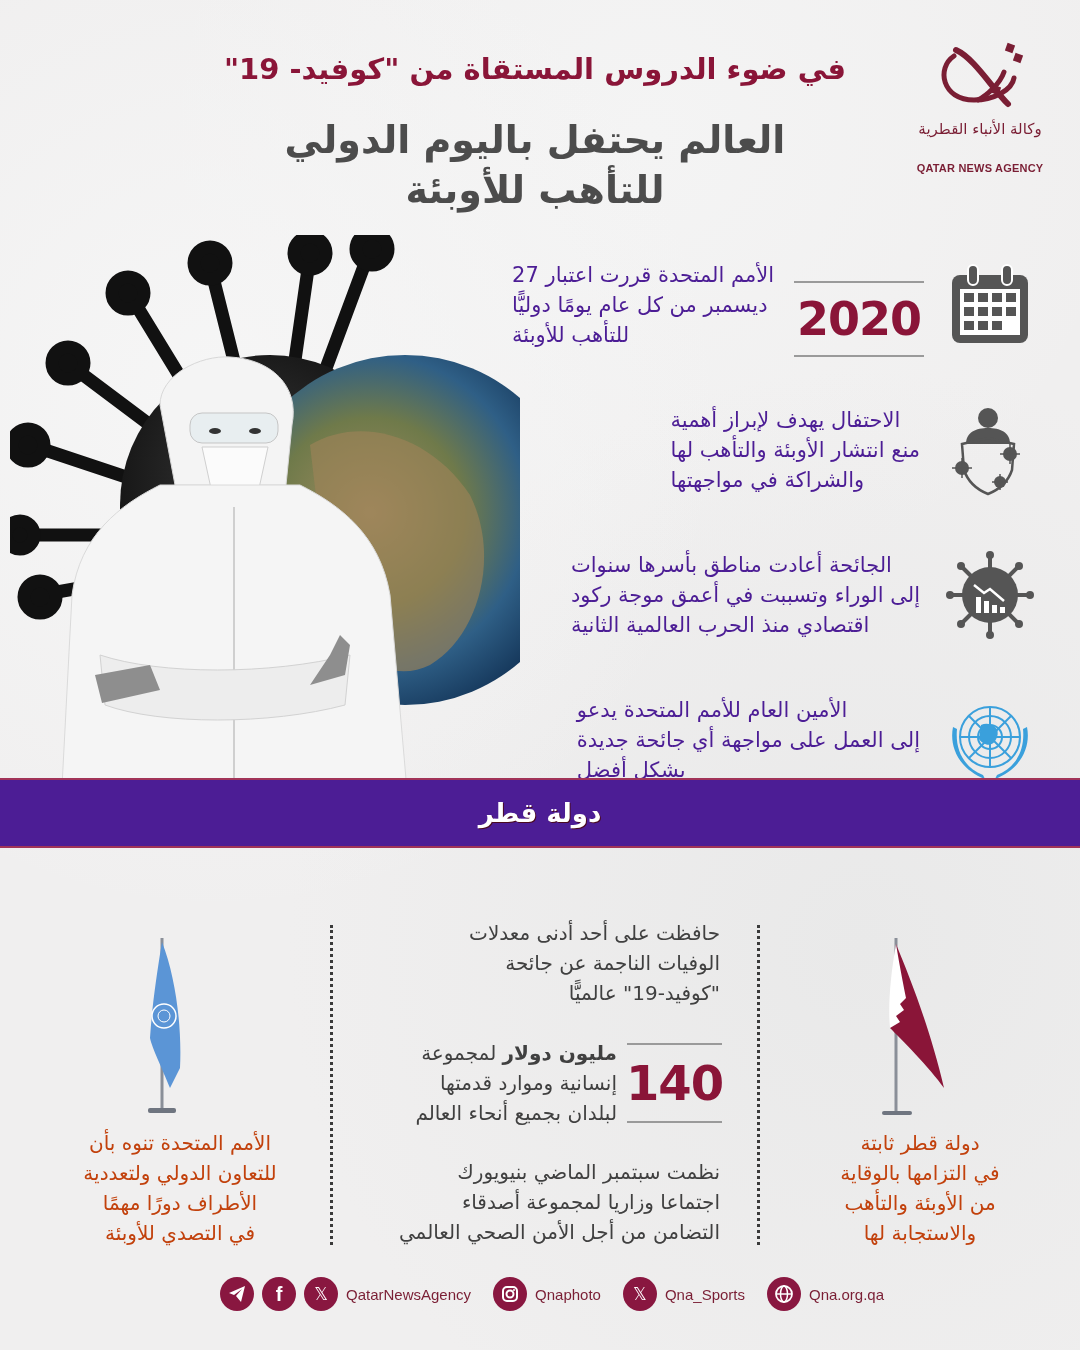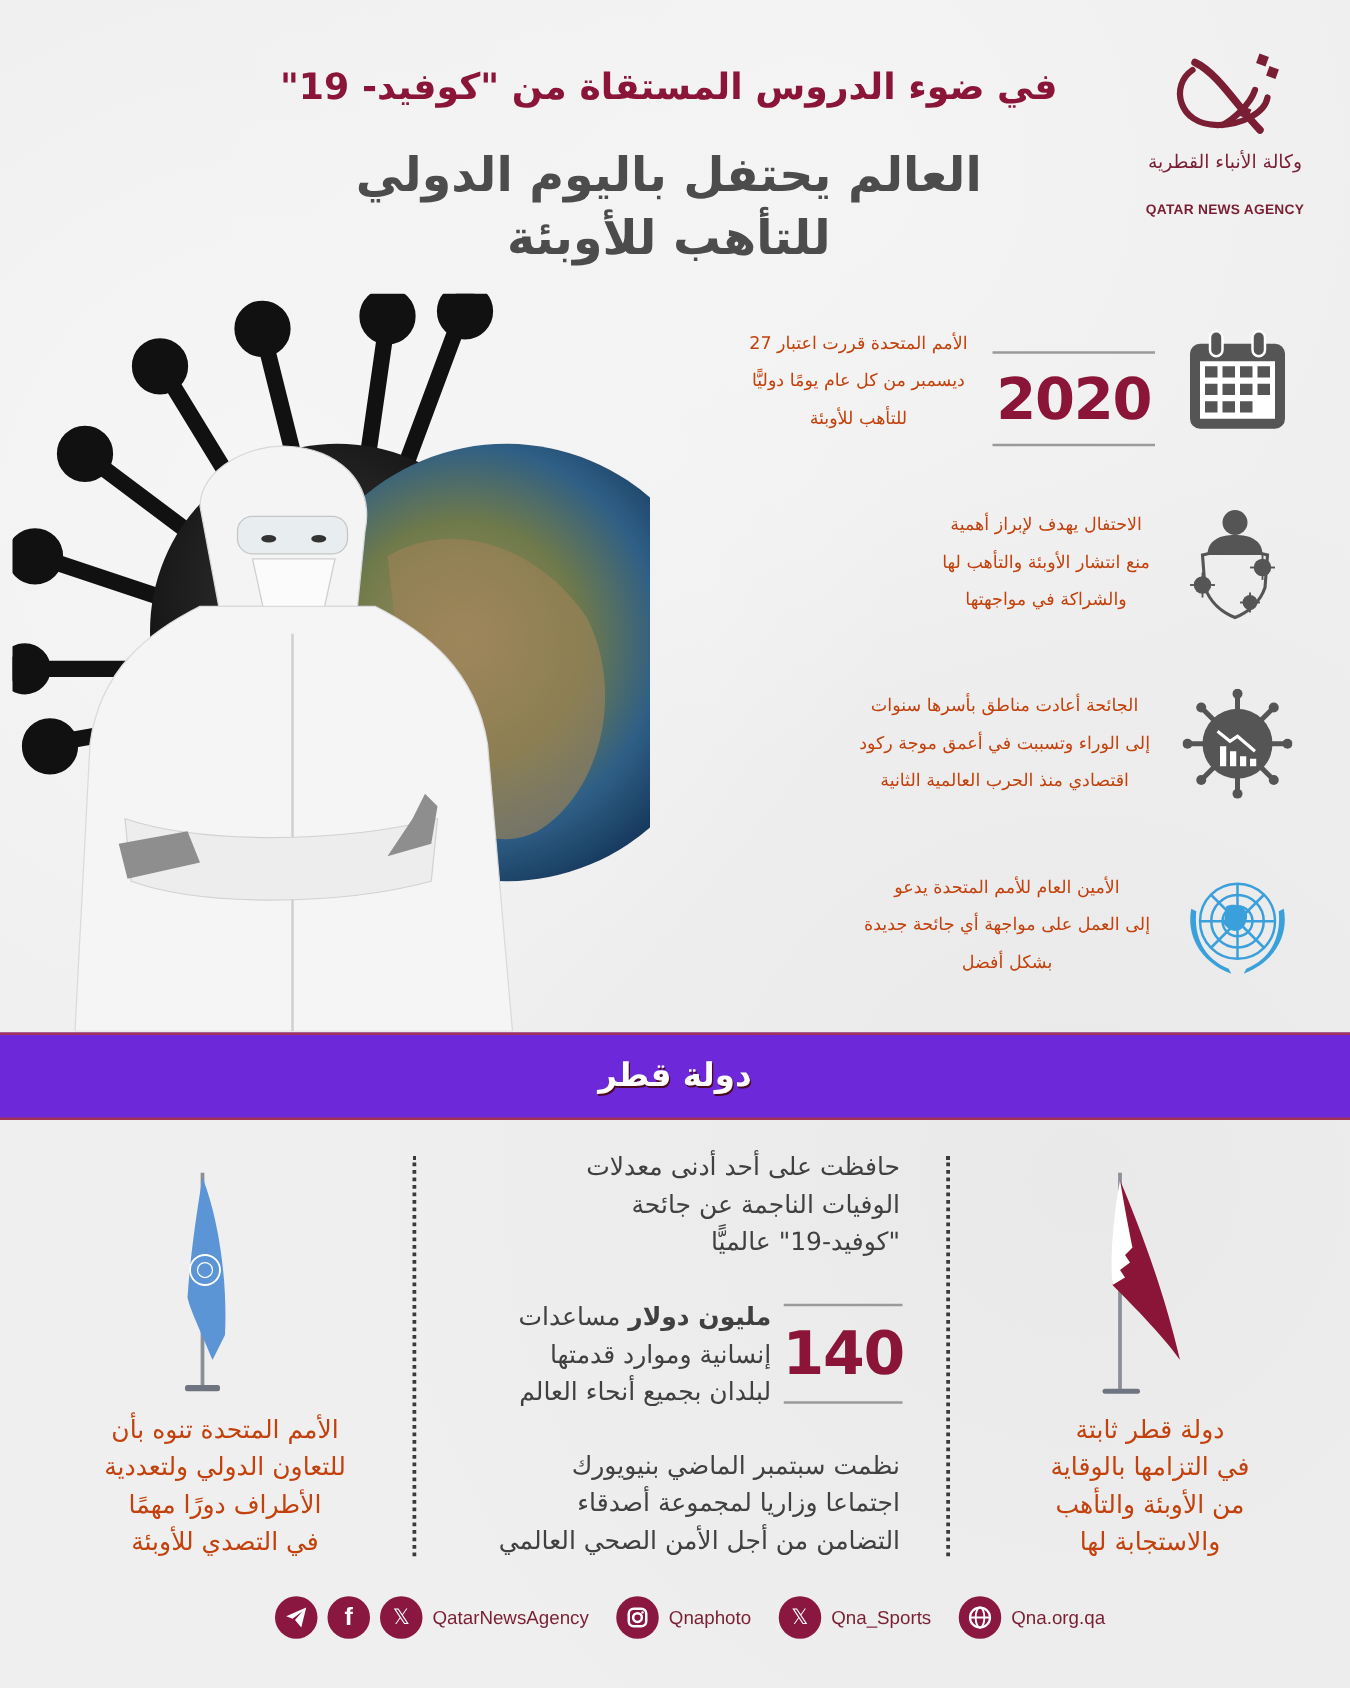--- a/index.html
+++ b/index.html
@@ -25,25 +25,25 @@
   
   .subtitle { left: 200px; top: 52px; width: 670px; text-align: center; font-size: 29px; font-weight: bold; color: #8a1538; direction: rtl; }
   .title { left: 200px; top: 115px; width: 670px; text-align: center; font-size: 38px; font-weight: bold; color: #4c4c4c; direction: rtl; line-height: 50px; }
 
   
   .hero { left: 10px; top: 235px; width: 510px; height: 590px; }
 
   
   .fact { right: 40px; width: 600px; height: 110px; display: flex; flex-direction: row-reverse; align-items: center; }
   .fact-icon { width: 100px; height: 100px; flex: none; display: flex; align-items: center; justify-content: center; }
-  .fact-text { direction: rtl; text-align: center; font-size: 14px; line-height: 30px; color: #c2410c; padding-right: 20px; }
+  .fact-text { direction: rtl; text-align: left; font-size: 21px; line-height: 30px; color: #4c1d95; padding-right: 20px; }
   .year-block { width: 130px; margin-right: 0; margin-left: 0; border-top: 2px solid #9a9a9a; border-bottom: 2px solid #9a9a9a; height: 76px; display: flex; align-items: center; justify-content: center; font-size: 46px; font-weight: bold; color: #8a1538; font-family: "DejaVu Sans", sans-serif; letter-spacing: -1px; }
 
   
-  .banner { left: 0; top: 826px; width: 1080px; height: 70px; background: #6d28d9; border-top: 2px solid #a13358; border-bottom: 2px solid #a13358; display: flex; align-items: center; justify-content: center; }
+  .banner { left: 0; top: 778px; width: 1080px; height: 70px; background: #4c1d95; border-top: 2px solid #a13358; border-bottom: 2px solid #a13358; display: flex; align-items: center; justify-content: center; }
   .banner-title { color: #fff; font-size: 26px; font-weight: bold; direction: rtl; text-shadow: 1px 1px 0 #4a0a1f; }
 
   
   .divider { top: 925px; width: 0; height: 320px; border-left: 3px dotted #3a3a3a; }
   .col-text { direction: rtl; text-align: center; font-size: 20px; line-height: 30px; color: #c2410c; }
   .mid-text { direction: rtl; text-align: right; font-size: 20px; line-height: 30px; color: #404040; }
   .num-block { width: 95px; border-top: 2px solid #9a9a9a; border-bottom: 2px solid #9a9a9a; height: 80px; display: flex; align-items: center; justify-content: center; font-size: 48px; font-weight: bold; color: #8a1538; letter-spacing: -1px; }
 
   
   .footer { left: 220px; top: 1276px; height: 36px; display: flex; align-items: center; gap: 8px; }
@@ -275,21 +275,21 @@
 <div class="abs divider" style="left:330px;"></div>
 
 <div class="abs mid-text" style="left:380px; top:918px; width:340px;">
   <div>حافظت على أحد أدنى معدلات</div>
   <div>الوفيات الناجمة عن جائحة</div>
   <div>"كوفيد-19" عالميًّا</div>
 </div>
 <div class="abs" style="left:372px; top:1038px; width:350px; height:90px; display:flex; flex-direction:row-reverse; align-items:center;">
   <div class="num-block">140</div>
   <div class="mid-text" style="padding-right:10px;">
-    <div><b>مليون دولار</b><span> مساعدات</span></div>
+    <div><b>مليون دولار</b><span> لمجموعة</span></div>
     <div>إنسانية وموارد قدمتها</div>
     <div>لبلدان بجميع أنحاء العالم</div>
   </div>
 </div>
 <div class="abs mid-text" style="left:340px; top:1157px; width:380px;">
   <div>نظمت سبتمبر الماضي بنيويورك</div>
   <div>اجتماعا وزاريا لمجموعة أصدقاء</div>
   <div>التضامن من أجل الأمن الصحي العالمي</div>
 </div>
 

